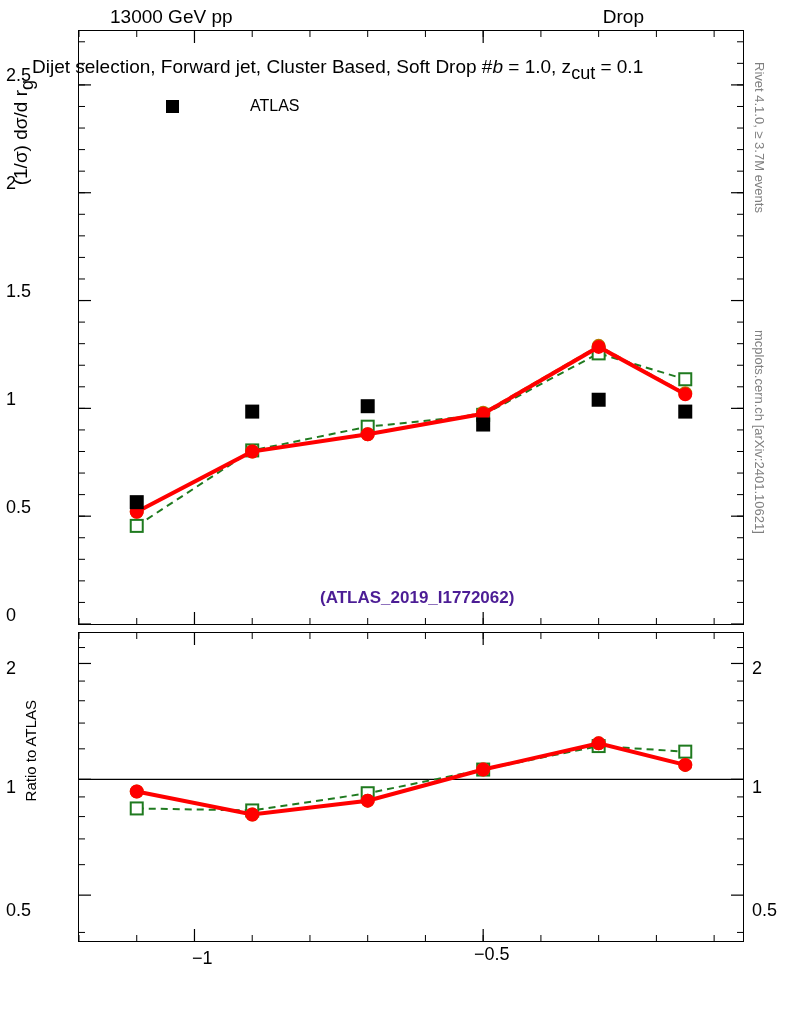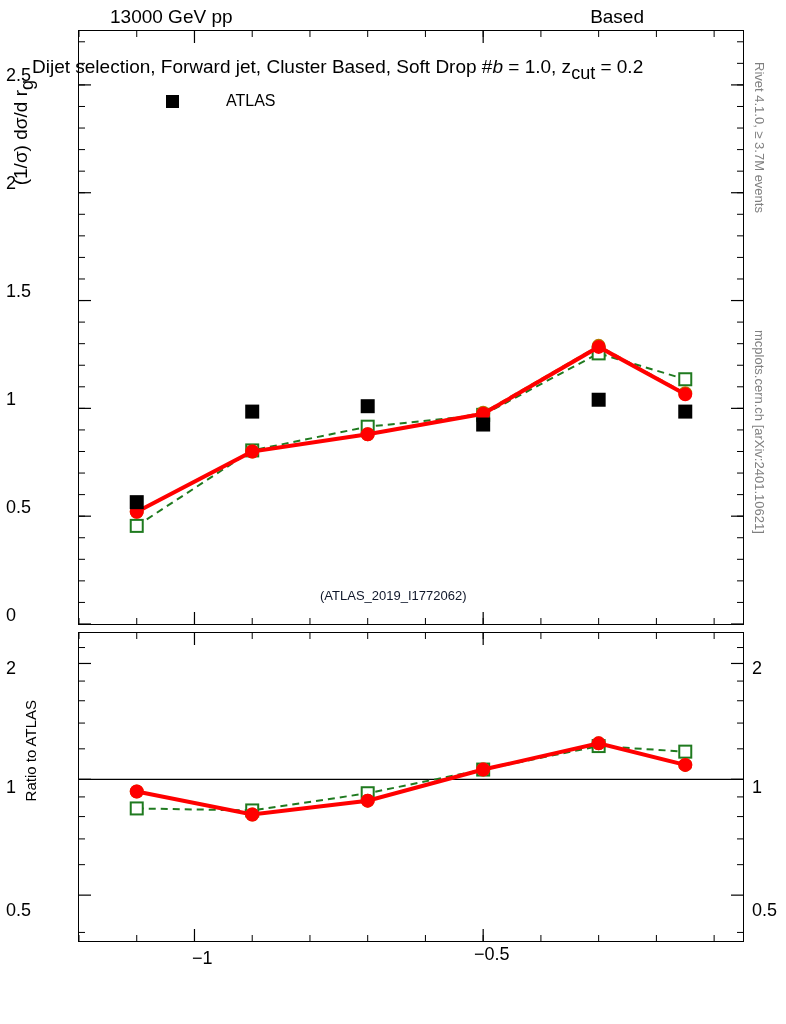--- a/index.html
+++ b/index.html
@@ -92,32 +92,35 @@
   
   .tl {
     font-size: 18px;
     white-space: nowrap;
   }
   .tl-y { text-align: left; width: 60px; }
 
   
   .watermark {
     left: 320px; top: 588px;
-    font-size: 13px;
-    color: #0f172a;
+    font-size: 17px;
+    color: #4c1d95;
+    font-weight: bold;
   }
 
   
   .legend {
     left: 140px; top: 92px;
     font-size: 16px;
   }
   .legend-row {
     display: flex;
+    align-items: center;
     height: 28px;
+    gap: 24px;
   }
   .legend-key {
     width: 72px;
     height: 18px;
     position: relative;
     margin-right: 14px;
   }
   .legend-label { white-space: nowrap; }
 
   .k-square {
@@ -163,30 +166,30 @@
   }
 
   svg { display: block; }
 </style>
 </head>
 <body>
 
 <div class="root">
 
   <div class="abs hdr-left">13000 GeV pp</div>
-  <div class="abs hdr-right">Based</div>
+  <div class="abs hdr-right">Drop</div>
 
   <div class="abs vcap vcap-top">Rivet 4.1.0, ≥ 3.7M events</div>
   <div class="abs vcap vcap-bot">mcplots.cern.ch [arXiv:2401.10621]</div>
 
   <div class="abs panel-main"></div>
   <div class="abs panel-ratio"></div>
 
   <div class="abs plot-title">
-    <span>Dijet selection, Forward jet, Cluster Based, Soft Drop #</span><span style="font-style:italic">b</span><span> = 1.0, z</span><span class="sub">cut</span><span> = 0.2</span>
+    <span>Dijet selection, Forward jet, Cluster Based, Soft Drop #</span><span style="font-style:italic">b</span><span> = 1.0, z</span><span class="sub">cut</span><span> = 0.1</span>
   </div>
 
   <div class="abs ylabel-main">
     <span>(1/σ) dσ/d r</span><span class="sub">g</span>
   </div>
 
   <div class="abs ylabel-ratio">Ratio to ATLAS</div>
 
   <div class="abs xlabel">
     <span>r</span><span class="sub">g</span>

